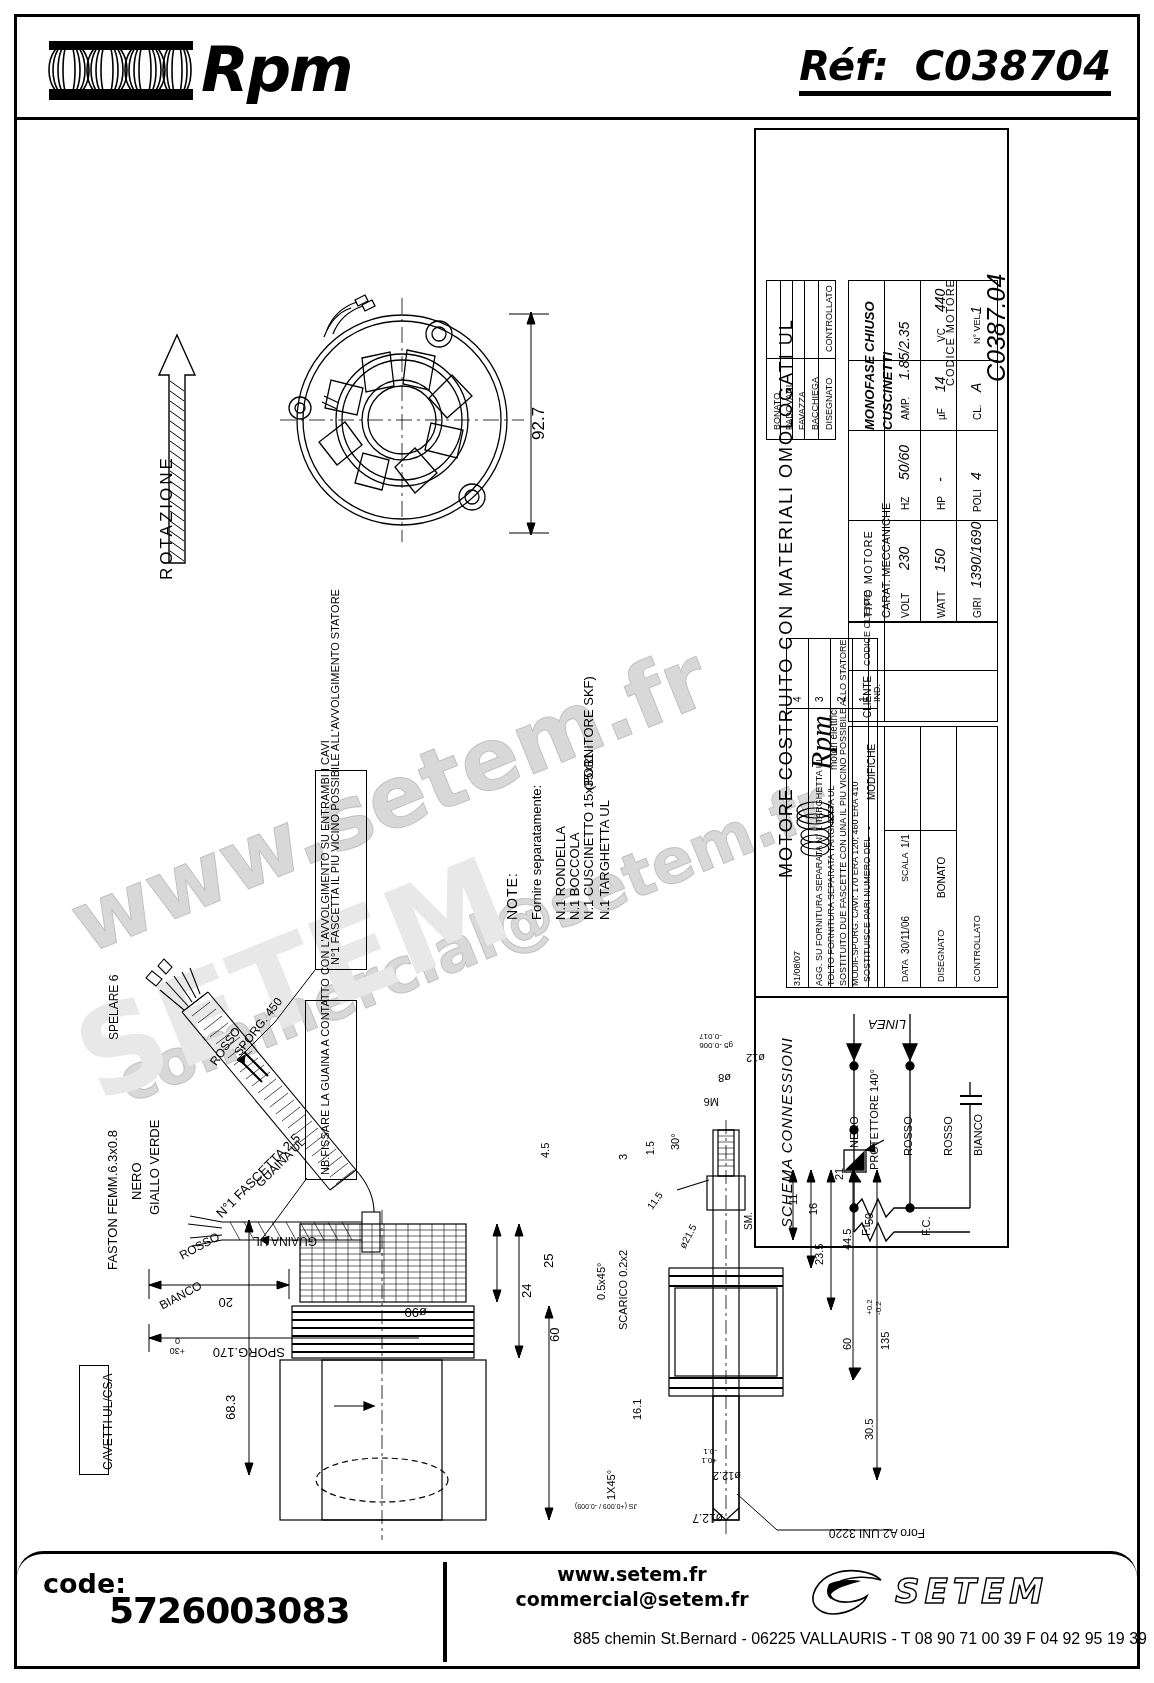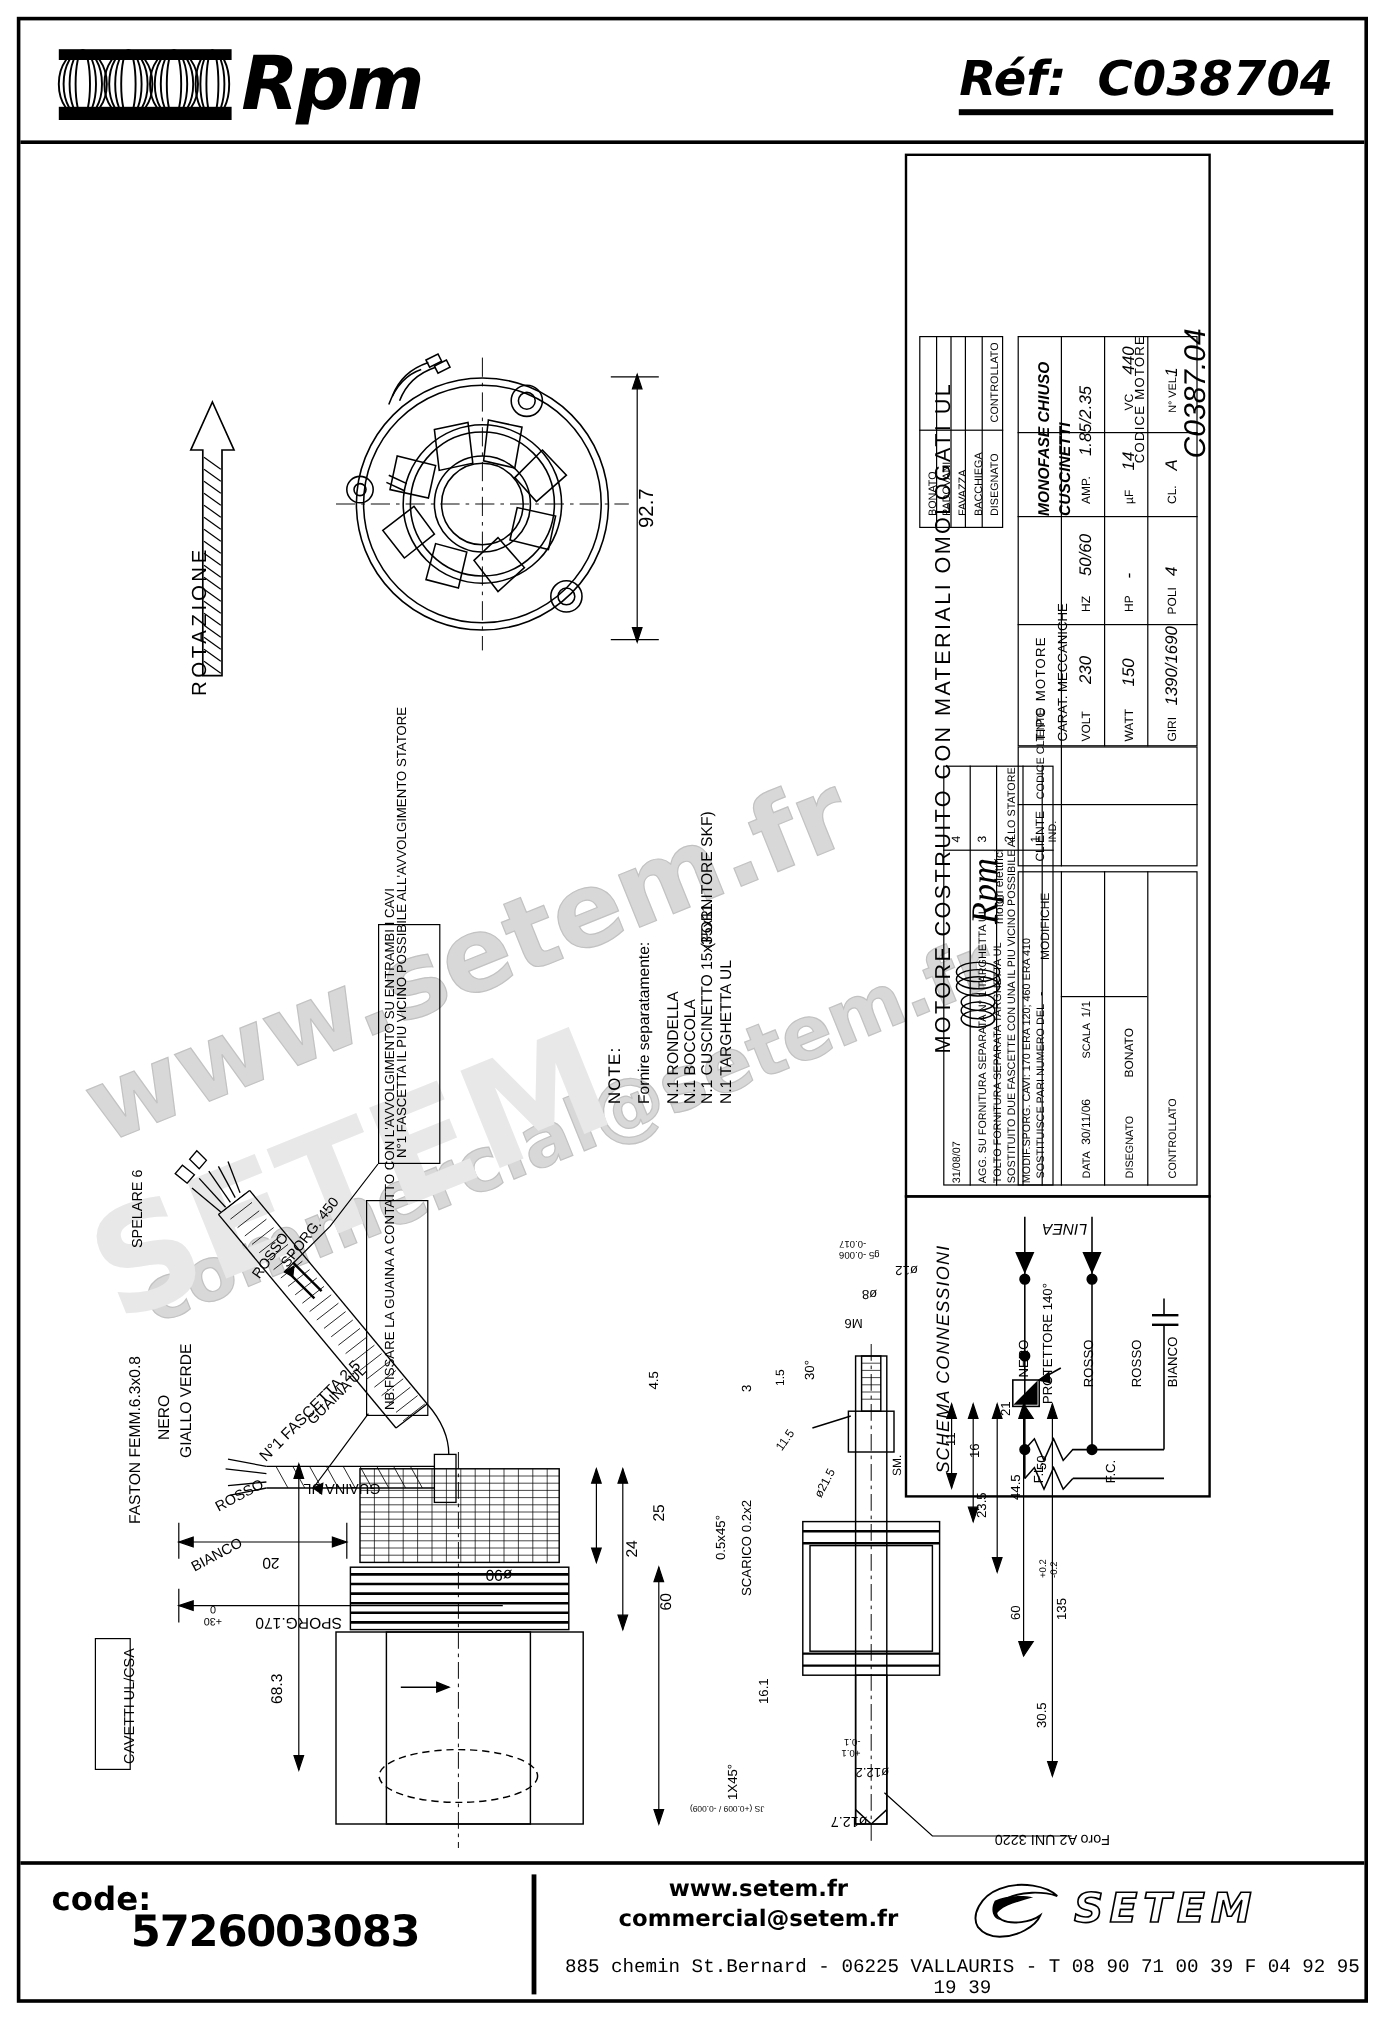--- a/index.html
+++ b/index.html
@@ -55,20 +55,21 @@
   }
   .ref-lbl{margin-right:26px;}
   .ref-row{display:flex; align-items:baseline; justify-content:flex-end;}
 
   
   .ftr{
     position:absolute; left:17px; bottom:17px;
     width:1120px; height:115px;
     border-top:3px solid #000;
     box-sizing:border-box;
+    border-radius:26px;
   }
   .code-box{
     position:absolute; left:10px; top:8px;
     width:420px; height:100px;
     border-right:4px solid #000;
     border-bottom:0;
     box-sizing:border-box;
   }
   .code-lbl{
     position:absolute; left:16px; top:6px;
@@ -91,22 +92,22 @@
     display:flex; align-items:center; gap:8px;
   }
   .setem-word{
     font-family:"DejaVu Sans", sans-serif;
     font-style:italic; font-weight:bold;
     font-size:34px; letter-spacing:5px;
     -webkit-text-stroke:1.4px #000; color:#fff;
   }
   .addr{
     position:absolute; left:440px; top:76px; width:690px;
-    font-family:Liberation Mono, monospace;
-    font-size:16px; text-align:center;
+    font-family:Liberation Sans, sans-serif;
+    font-size:16px; text-align:right;
   }
 
   
   .canvas{
     position:absolute; left:17px; top:120px;
     width:1120px; height:1432px;
     overflow:hidden;
   }
   .vtext{ 
     position:absolute;

